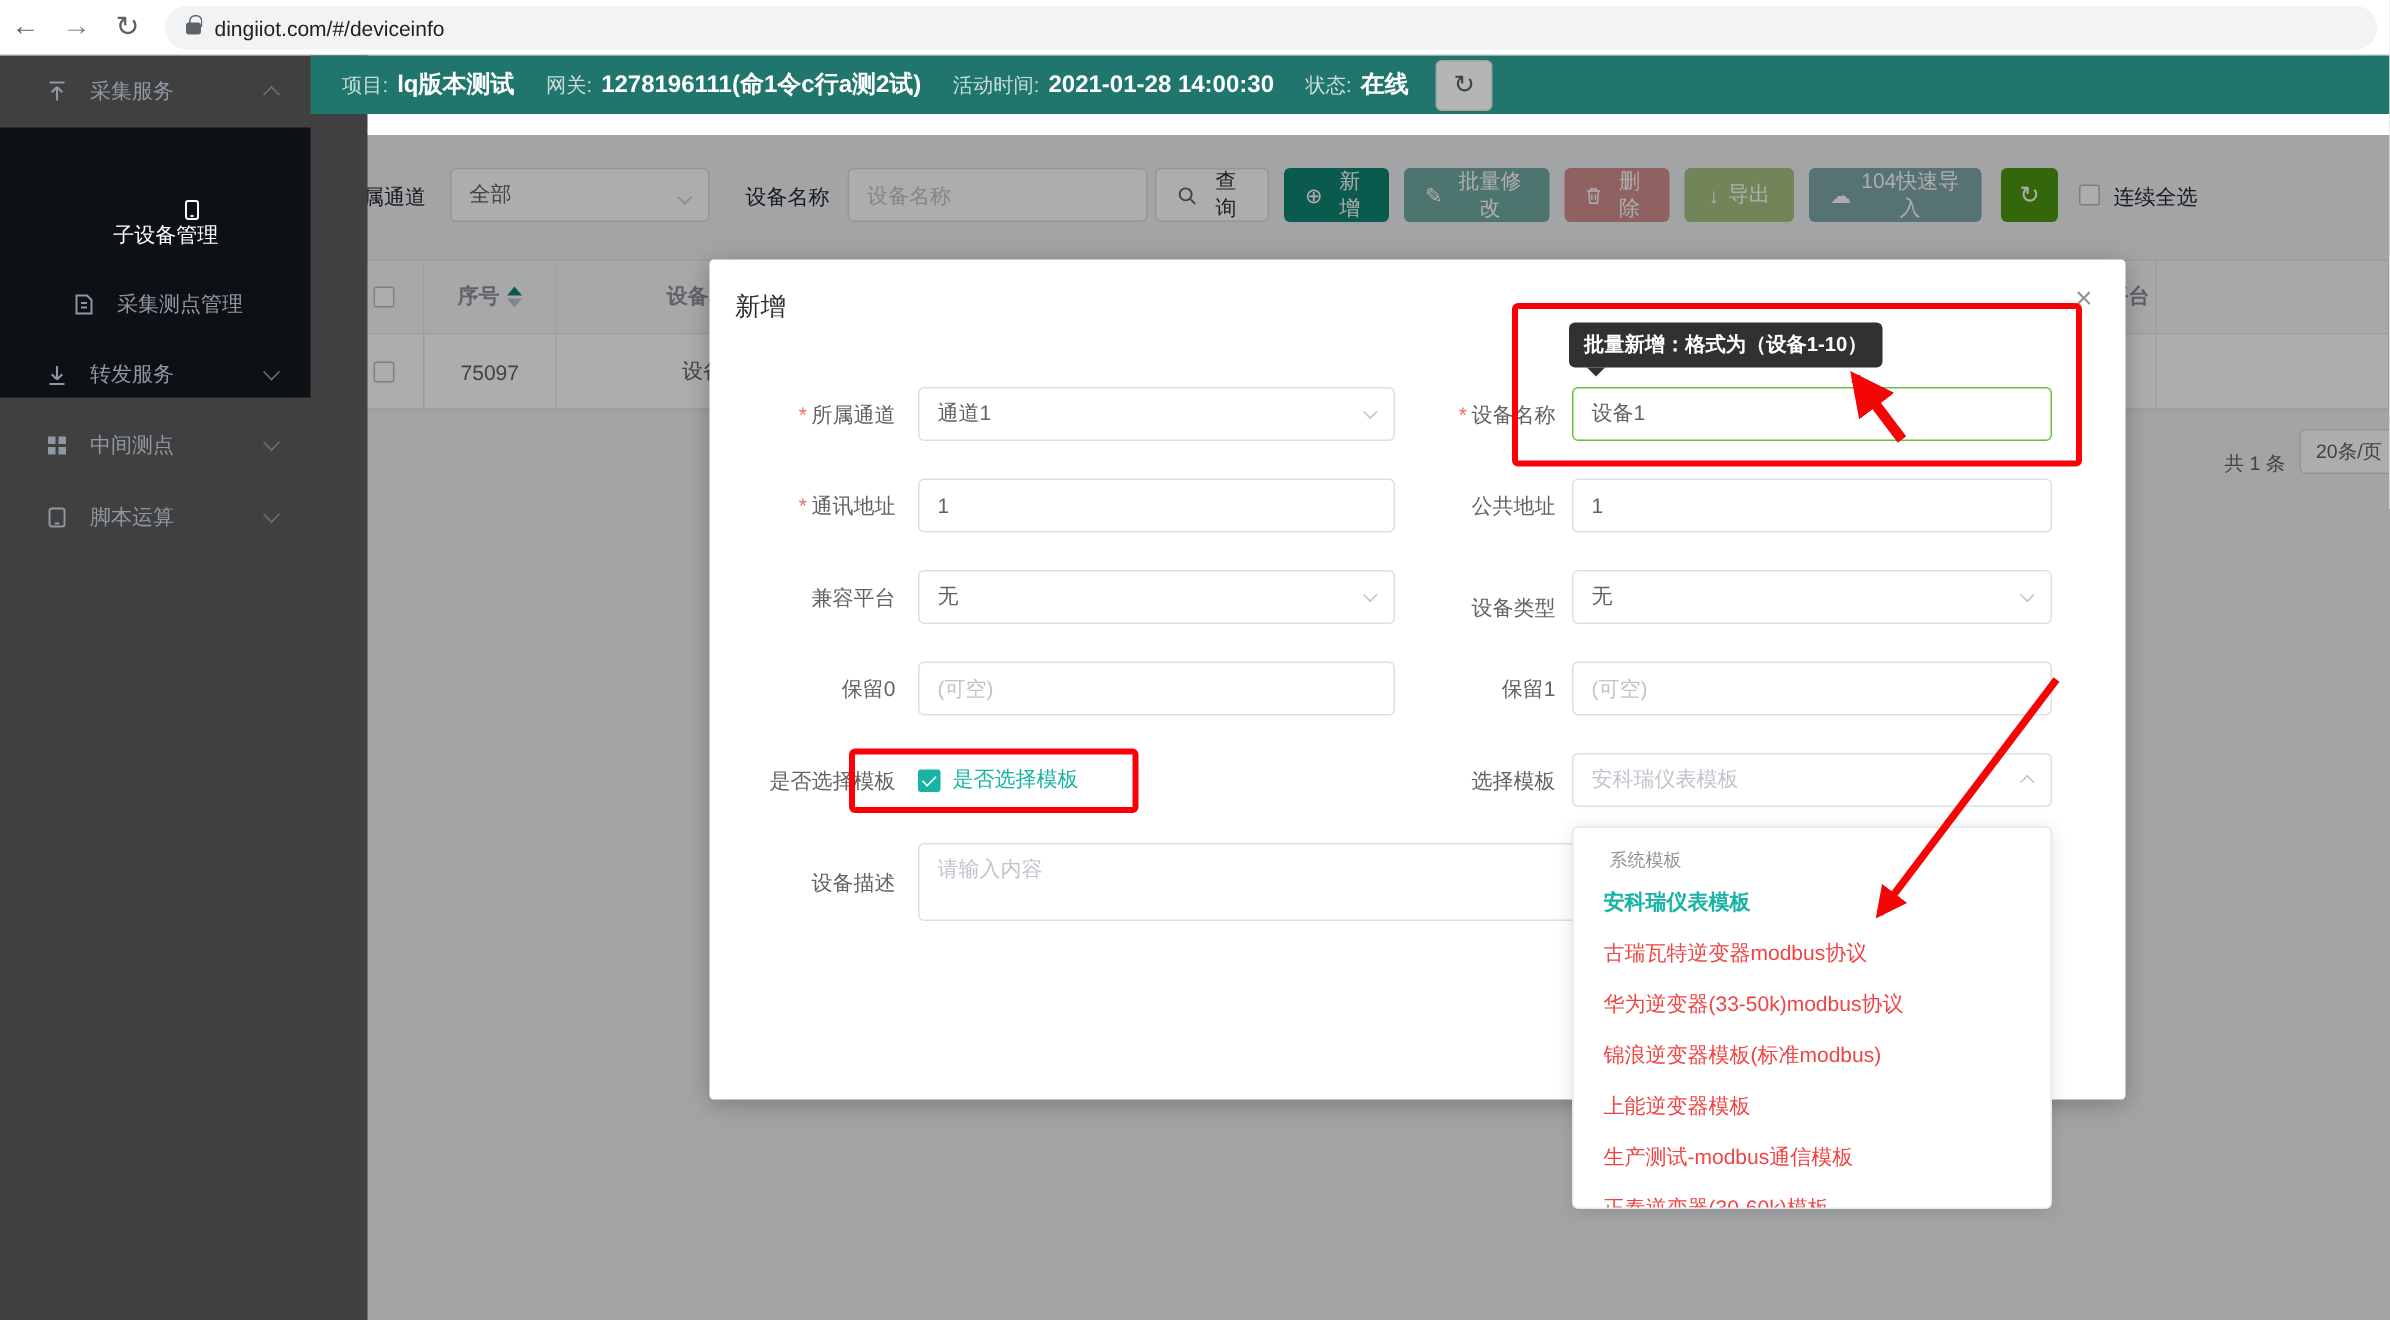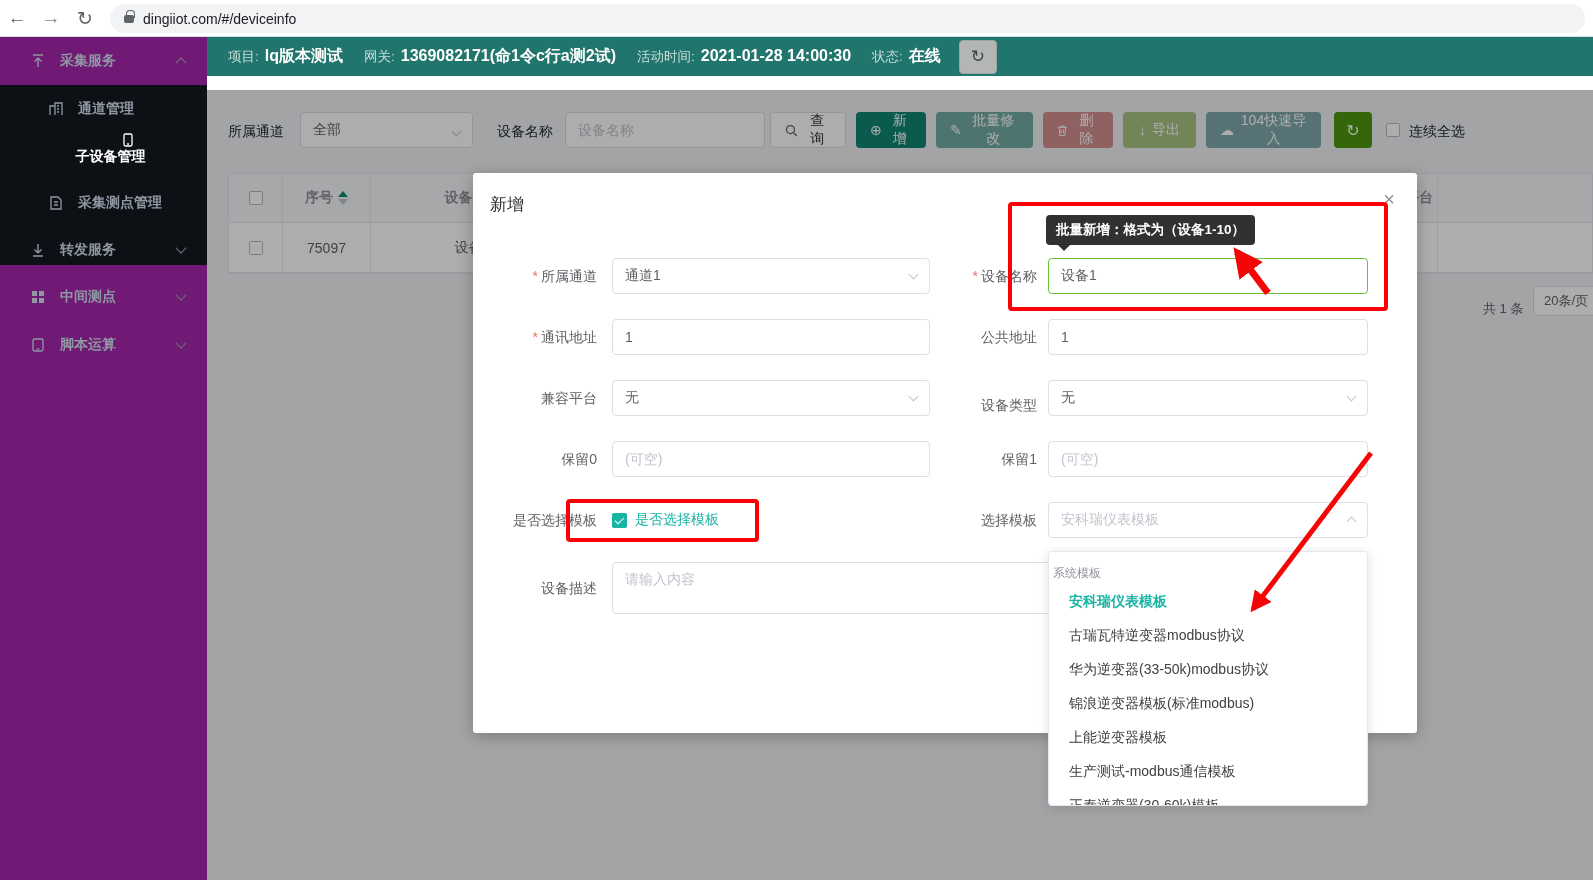--- a/index.html
+++ b/index.html
@@ -13,21 +13,21 @@
   .nav-ico { font-size:19px; color:#5f6368; width:34px; text-align:center; cursor:pointer; }
   .nav-ico.fwd { color:#80868b; }
   .omnibox { position:absolute; left:110px; top:4px; height:29px; width:1475px;
     background:#f1f3f4; border-radius:15px; display:flex; align-items:center; padding-left:14px; }
   .lock { position:relative; width:10px; height:8px; background:#5f6368; border-radius:2px; margin-right:9px; }
   .lock:before { content:""; position:absolute; left:1.5px; top:-5px; width:7px; height:7px;
     border:1.8px solid #5f6368; border-bottom:none; border-radius:4px 4px 0 0; }
   .url { font-size:14px; color:#202124; }
 
   
-  .sidebar { position:absolute; left:0; top:37px; width:207px; height:843px; background:#701a75; z-index:30;font-weight:bold; }
+  .sidebar { position:absolute; left:0; top:37px; width:245px; height:843px; background:#404040; z-index:30; }
   .side-item { position:absolute; left:0; width:207px; height:46px; display:flex; align-items:center;
     color:#8f98a3; font-size:14px; cursor:pointer; }
   .side-item .lbl { margin-left:14px; }
   .side-item svg { margin-left:30px; flex:0 0 auto; }
   .side-sub-bg { position:absolute; left:0; top:48px; width:207px; height:180px; background:#0d1116; }
   .side-sub { height:47px; }
   .side-sub svg { margin-left:48px; }
   .side-item.active { color:#ffffff; }
   .chev { position:absolute; right:22px; width:8px; height:8px; border-right:1.6px solid #6b737d;
     border-bottom:1.6px solid #6b737d; }
@@ -104,22 +104,22 @@
   
   .tooltip { position:absolute; left:573px; top:42px; background:#303133; color:#fff; font-size:13.5px; font-weight:bold;
     border-radius:4px; padding:6px 10px; z-index:11; white-space:nowrap;text-align:center; }
   .tooltip:after { content:""; position:absolute; left:12px; bottom:-6px; width:0; height:0;
     border-left:6px solid transparent; border-right:6px solid transparent; border-top:6px solid #303133; }
 
   
   .dropdown { position:absolute; left:1048px; top:551px; width:320px; height:255px; background:#fff;
     border:1px solid #e4e7ed; border-radius:4px; box-shadow:0 2px 12px rgba(0,0,0,0.12); z-index:12;
     overflow:hidden; padding-top:10px; }
-  .dd-group { height:22px; line-height:22px; padding-left:4px; font-size:12px; color:#909399; }
-  .dd-item { height:34px; line-height:34px; padding-left:20px; font-size:14px; color:#404040; cursor:pointer; white-space:nowrap; }
+  .dd-group { height:22px; line-height:22px; padding-left:24px; font-size:12px; color:#909399; }
+  .dd-item { height:34px; line-height:34px; padding-left:20px; font-size:14px; color:#ef4444; cursor:pointer; white-space:nowrap; }
   .dd-item.sel-item { color:#17b3a3; font-weight:bold; }
 
   
   .redbox { position:absolute; border:4px solid #fb0007; border-radius:4px; z-index:20; pointer-events:none; }
   #annot-svg { position:absolute; left:0; top:0; z-index:21; pointer-events:none; }
 </style>
 </head>
 <body>
 <div id="root">
 
@@ -137,26 +137,20 @@
   <div class="side-sub-bg"></div>
 
   <div class="side-item" style="top:1px;">
     <svg width="16" height="16" viewBox="0 0 16 16">
           <path d="M3 2h10M8 5v9M8 5l-3.5 3.5M8 5l3.5 3.5" stroke="currentColor" stroke-width="1.4" fill="none"></path>
         </svg>
     <span class="lbl">采集服务</span>
     <span class="chev up"></span>
   </div>
 
-  <div class="side-item side-sub" style="top:48px;">
-    <svg width="16" height="16" viewBox="0 0 16 16">
-          <path d="M2 14V5h5v9M7 14V2h7v12M9 5h2M9 8h2M9 11h2" stroke="currentColor" stroke-width="1.3" fill="none"></path>
-        </svg>
-    <span class="lbl">通道管理</span>
-  </div>
 
   <div class="side-item side-sub active" style="top:95px;flex-direction:column;">
     <svg width="16" height="16" viewBox="0 0 16 16">
           <rect x="4" y="2" width="8" height="12" rx="1.5" stroke="currentColor" stroke-width="1.3" fill="none"></rect>
           <path d="M7 12h2" stroke="currentColor" stroke-width="1.3"></path>
         </svg>
     <span class="lbl">子设备管理</span>
   </div>
 
   <div class="side-item side-sub" style="top:142px;">
@@ -195,21 +189,21 @@
   </div>
 </div>
 
 <div class="topbar">
   <div class="pair">
         <span class="k">项目:</span>
         <span class="v">lq版本测试</span>
       </div>
   <div class="pair">
         <span class="k">网关:</span>
-        <span class="v">1369082171(命1令c行a测2试)</span>
+        <span class="v">1278196111(命1令c行a测2试)</span>
       </div>
   <div class="pair">
         <span class="k">活动时间:</span>
         <span class="v">2021-01-28 14:00:30</span>
       </div>
   <div class="pair">
         <span class="k">状态:</span>
         <span class="v">在线</span>
       </div>
   <div class="top-refresh">

